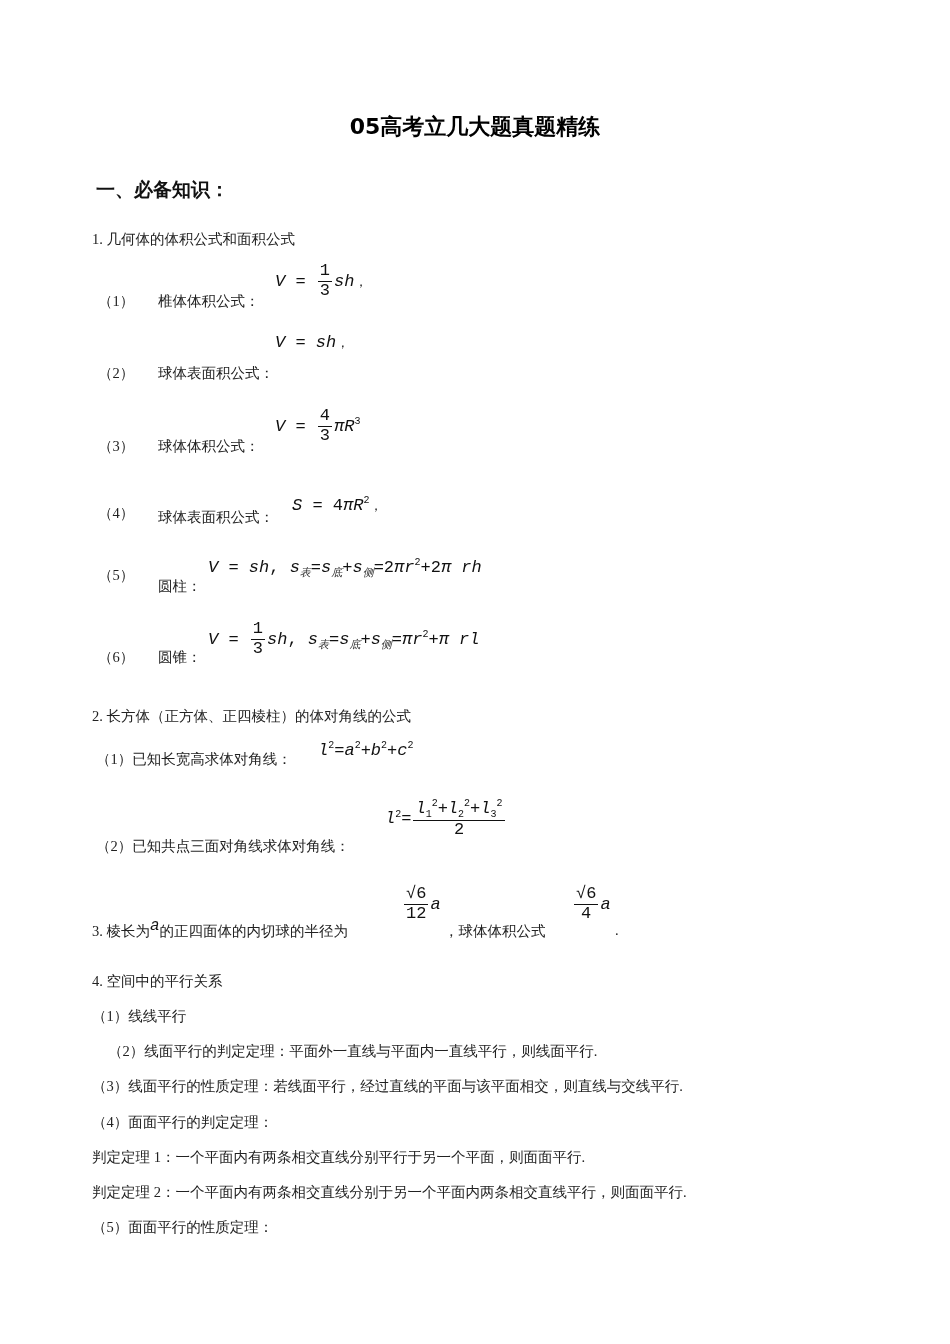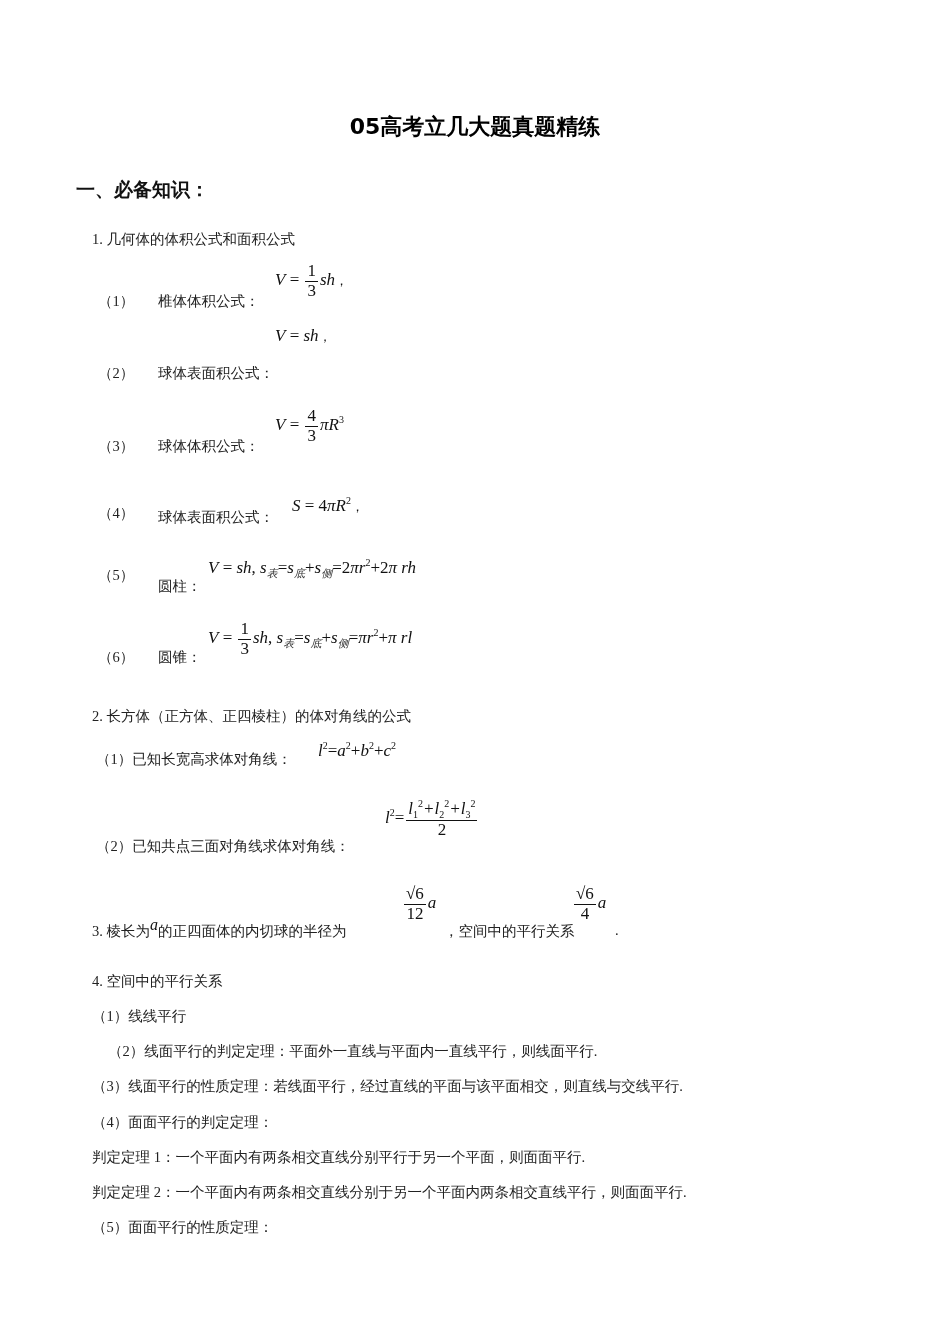--- a/index.html
+++ b/index.html
@@ -1,23 +1,23 @@
 <!DOCTYPE html>
 <html><head>
 <meta charset="utf-8">
 <style>
   html, body { margin: 0; padding: 0; background: #ffffff; }
   body { width: 950px; height: 1344px; position: relative; overflow: hidden;
          font-family: "Liberation Serif", "DejaVu Serif", serif; color: #111; }
   .abs { position: absolute; white-space: nowrap; }
   .title { left: 0; width: 950px; top: 112px; text-align: center; font-family: "DejaVu Sans", "Liberation Sans", sans-serif;
            font-weight: bold; font-size: 22px; color: #000; }
-  .h1 { left: 76px; top: 177px; font-family: "DejaVu Sans", "Liberation Sans", sans-serif; font-weight: bold; font-size: 19px; }
+  .h1 { left: 96px; top: 177px; font-family: "DejaVu Sans", "Liberation Sans", sans-serif; font-weight: bold; font-size: 19px; }
   .p { font-size: 14.5px; color: #222; }
-  .math { font-family: Liberation Serif, serif; font-style: italic; font-size: 17px; color: #111; }
+  .math { font-family: Liberation Mono, monospace; font-style: italic; font-size: 17px; color: #111; }
   .math .n { font-style: normal; }
   .frac { display: inline-flex; flex-direction: column; align-items: center; vertical-align: middle; margin: 0 2px; font-style: normal; }
   .frac .num { border-bottom: 1px solid #111; padding: 0 2px; line-height: 1.1; }
   .frac .den { padding: 0 2px; line-height: 1.1; }
   sup, sub { font-size: 10px; }
   .subcn { font-size: 11px; font-style: italic; color: #333; vertical-align: -4px; }
 </style>
 </head>
 <body>
 
@@ -28,21 +28,21 @@
 
 <div class="abs p" style="left:98px;top:292px;">（1）</div>
 <div class="abs p" style="left:158px;top:292px;">椎体体积公式：</div>
 <div class="abs math" style="left:275px;top:262px;">V<span class="n"> = </span><span class="frac">
       <span class="num">1</span>
       <span class="den">3</span>
     </span>sh<span class="n" style="font-size:13px;">，</span></div>
 
 <div class="abs p" style="left:98px;top:364px;">（2）</div>
 <div class="abs p" style="left:158px;top:364px;">球体表面积公式：</div>
-<div class="abs math" style="left:275px;top:326px;text-align:right;">V<span class="n"> = </span>sh<span class="n" style="font-size:13px;">，</span></div>
+<div class="abs math" style="left:275px;top:333px;text-align:right;">V<span class="n"> = </span>sh<span class="n" style="font-size:13px;">，</span></div>
 
 <div class="abs p" style="left:98px;top:437px;">（3）</div>
 <div class="abs p" style="left:158px;top:437px;">球体体积公式：</div>
 <div class="abs math" style="left:275px;top:407px;">V<span class="n"> = </span><span class="frac">
       <span class="num">4</span>
       <span class="den">3</span>
     </span>πR<sup class="n">3</sup></div>
 
 <div class="abs p" style="left:98px;top:504px;">（4）</div>
 <div class="abs p" style="left:158px;top:508px;">球体表面积公式：</div>
@@ -68,21 +68,21 @@
       <span class="den">2</span>
     </span></div>
 
 <div class="abs p" style="left:92px;top:922px;">
   <span>3.  棱长为</span><span class="math" style="font-size:16px;position:relative;top:-6px;">a</span><span>的正四面体的内切球的半径为</span>
 </div>
 <div class="abs math" style="left:402px;top:885px;"><span class="frac">
       <span class="num">√6</span>
       <span class="den">12</span>
     </span>a</div>
-<div class="abs p" style="left:444px;top:922px;">，空间中的平行关系</div>
+<div class="abs p" style="left:444px;top:922px;">，球体体积公式</div>
 <div class="abs math" style="left:572px;top:885px;"><span class="frac">
       <span class="num">√6</span>
       <span class="den">4</span>
     </span>a</div>
 <div class="abs p" style="left:615px;top:922px;">.</div>
 
 <div class="abs p" style="left:92px;top:972px;">4.  空间中的平行关系</div>
 <div class="abs p" style="left:92px;top:1007px;">（1）线线平行</div>
 <div class="abs p" style="left:108px;top:1042px;">（2）线面平行的判定定理：平面外一直线与平面内一直线平行，则线面平行.</div>
 <div class="abs p" style="left:92px;top:1077px;">（3）线面平行的性质定理：若线面平行，经过直线的平面与该平面相交，则直线与交线平行.</div>

